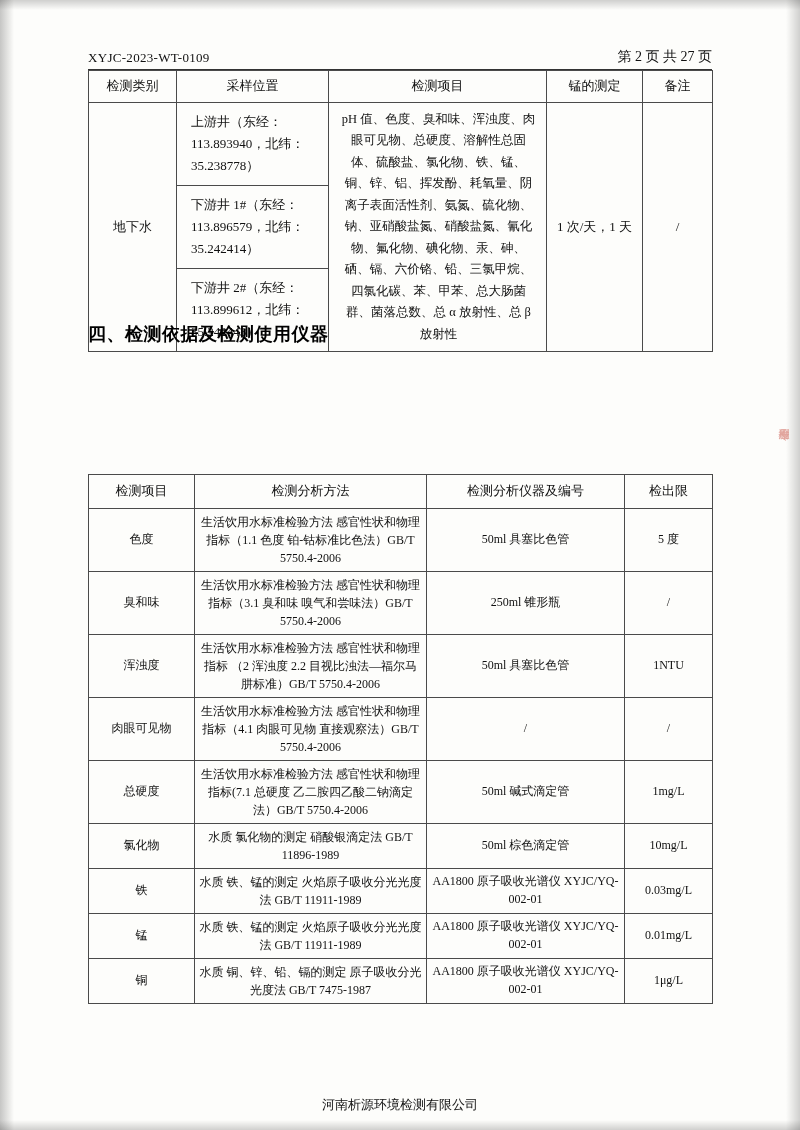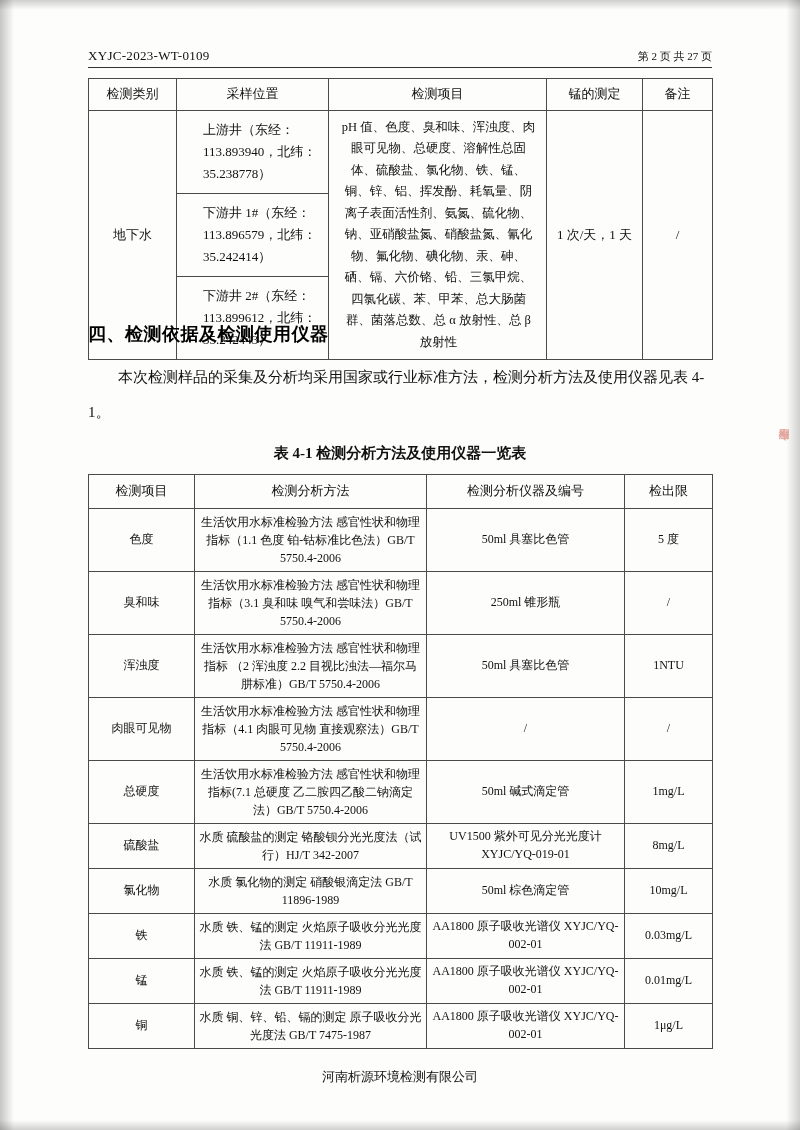--- a/index.html
+++ b/index.html
@@ -30,21 +30,21 @@
     font-size: 13px;
     color: #111;
     padding-bottom: 3px;
     border-bottom: 1px solid #333;
   }
   .doc-header .code {
     font-family: "Liberation Serif", serif;
     letter-spacing: 0.3px;
   }
   .doc-header .pager {
-    font-size: 11px;
+    font-size: 14px;
   }
 
   
   table {
     border-collapse: collapse;
     width: 100%;
     table-layout: fixed;
   }
   table td, table th {
     border: 1px solid #4a4a4a;
@@ -52,26 +52,26 @@
     font-size: 12px;
     color: #111;
     padding: 3px 4px;
     text-align: center;
     vertical-align: middle;
     line-height: 1.45;
   }
   .t1 {
     position: absolute;
     left: 88px;
-    top: 78px;
+    top: 70px;
     width: 624px;
   }
   .t1 td { font-size: 13px; }
   .t1 .hdr td { padding: 6px 4px; }
-  .t1 .loc { text-align: left; padding-left: 26px; line-height: 1.7; }
+  .t1 .loc { text-align: left; padding-left: 14px; line-height: 1.7; }
   .t1 .items {
     text-align: center;
     padding: 6px 8px 6px 10px;
     line-height: 1.72;
     font-size: 12.5px;
   }
 
   
   .section-title {
     position: absolute;
@@ -111,21 +111,21 @@
     top: 474px;
     width: 624px;
   }
   .t2 td { padding: 4px 4px; }
   .t2 .hdr td { font-size: 13px; padding: 7px 4px; }
   .t2 .method { line-height: 1.5; }
 
   .footer-note {
     position: absolute;
     left: 0;
-    top: 1068px;
+    top: 1096px;
     width: 800px;
     text-align: center;
     font-size: 13px;
     color: #111;
   }
 
   
   .stamp-artifact {
     position: absolute;
     right: 10px;
@@ -204,23 +204,21 @@
         </tr>
         <tr>
           <td class="loc">下游井 2#（东经：113.899612，北纬：35.242443）</td>
         </tr>
       </tbody>
     </table>
   </div>
 
   <div class="section-title">四、检测依据及检测使用仪器</div>
 
-  <div class="para p1">本次检测样品的采集及分析均采用国家或行业标准方法，检测分析方法及使用仪器见表 4-1。</div>
-
-  <div class="table-caption">表 4-1  检测分析方法及使用仪器一览表</div>
+
 
   <div class="t2">
     <table>
       <colgroup>
         <col style="width:106px">
         <col style="width:232px">
         <col style="width:198px">
         <col style="width:88px">
       </colgroup>
       <tbody>
@@ -255,26 +253,20 @@
           <td>/</td>
           <td>/</td>
         </tr>
         <tr>
           <td>总硬度</td>
           <td class="method">生活饮用水标准检验方法 感官性状和物理指标(7.1 总硬度 乙二胺四乙酸二钠滴定法）GB/T 5750.4-2006</td>
           <td>50ml 碱式滴定管</td>
           <td>1mg/L</td>
         </tr>
         <tr>
-          <td>硫酸盐</td>
-          <td class="method">水质 硫酸盐的测定 铬酸钡分光光度法（试行）HJ/T 342-2007</td>
-          <td>UV1500 紫外可见分光光度计 XYJC/YQ-019-01</td>
-          <td>8mg/L</td>
-        </tr>
-        <tr>
           <td>氯化物</td>
           <td class="method">水质 氯化物的测定 硝酸银滴定法 GB/T 11896-1989</td>
           <td>50ml 棕色滴定管</td>
           <td>10mg/L</td>
         </tr>
         <tr>
           <td>铁</td>
           <td class="method">水质 铁、锰的测定 火焰原子吸收分光光度法 GB/T 11911-1989</td>
           <td>AA1800 原子吸收光谱仪 XYJC/YQ-002-01</td>
           <td>0.03mg/L</td>

